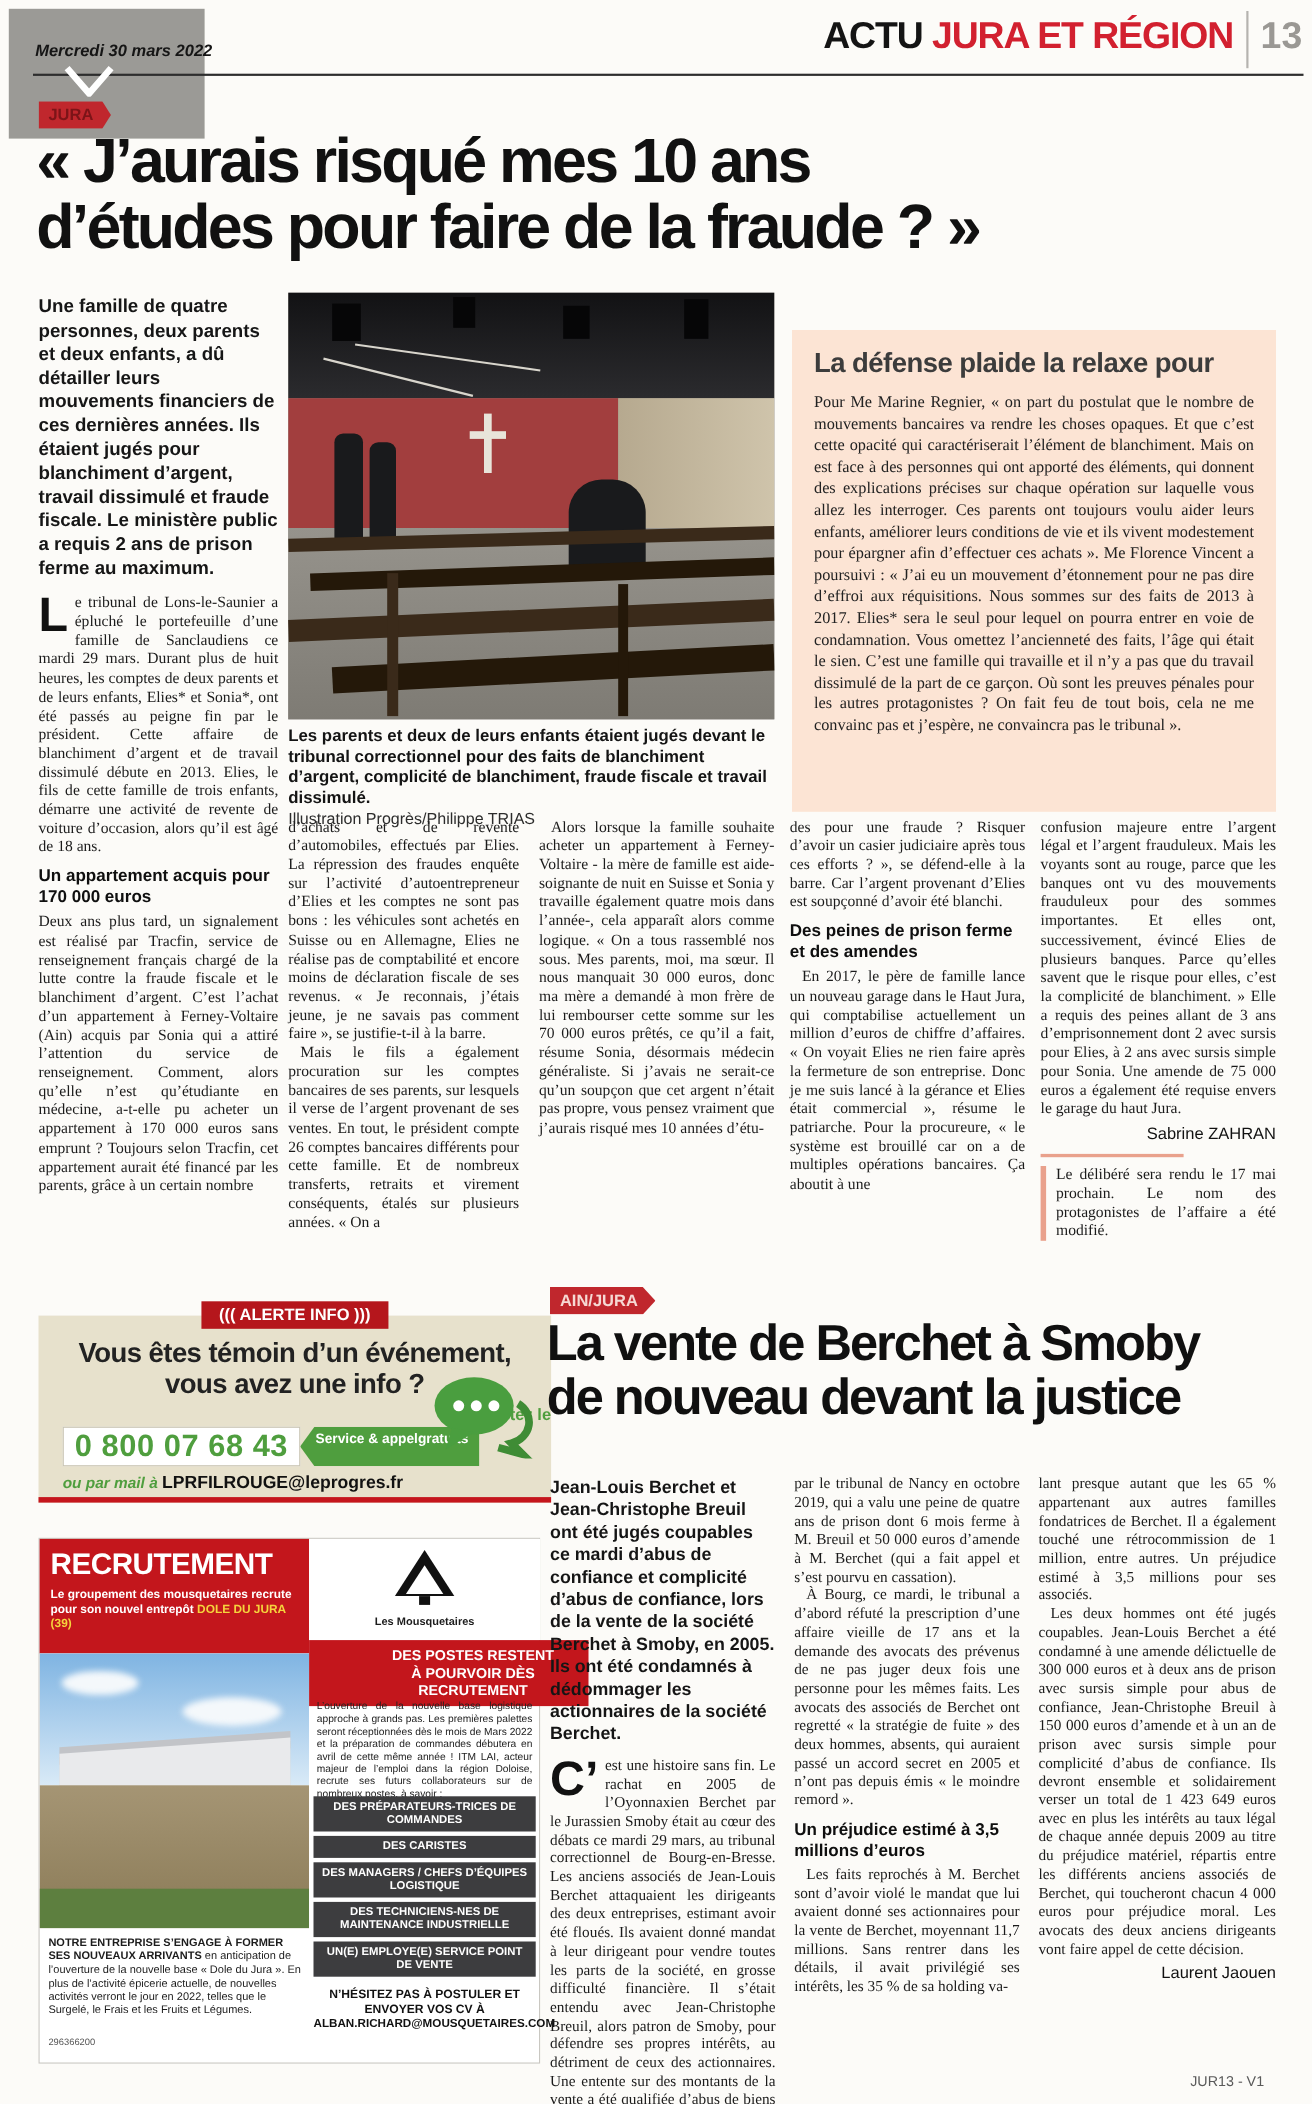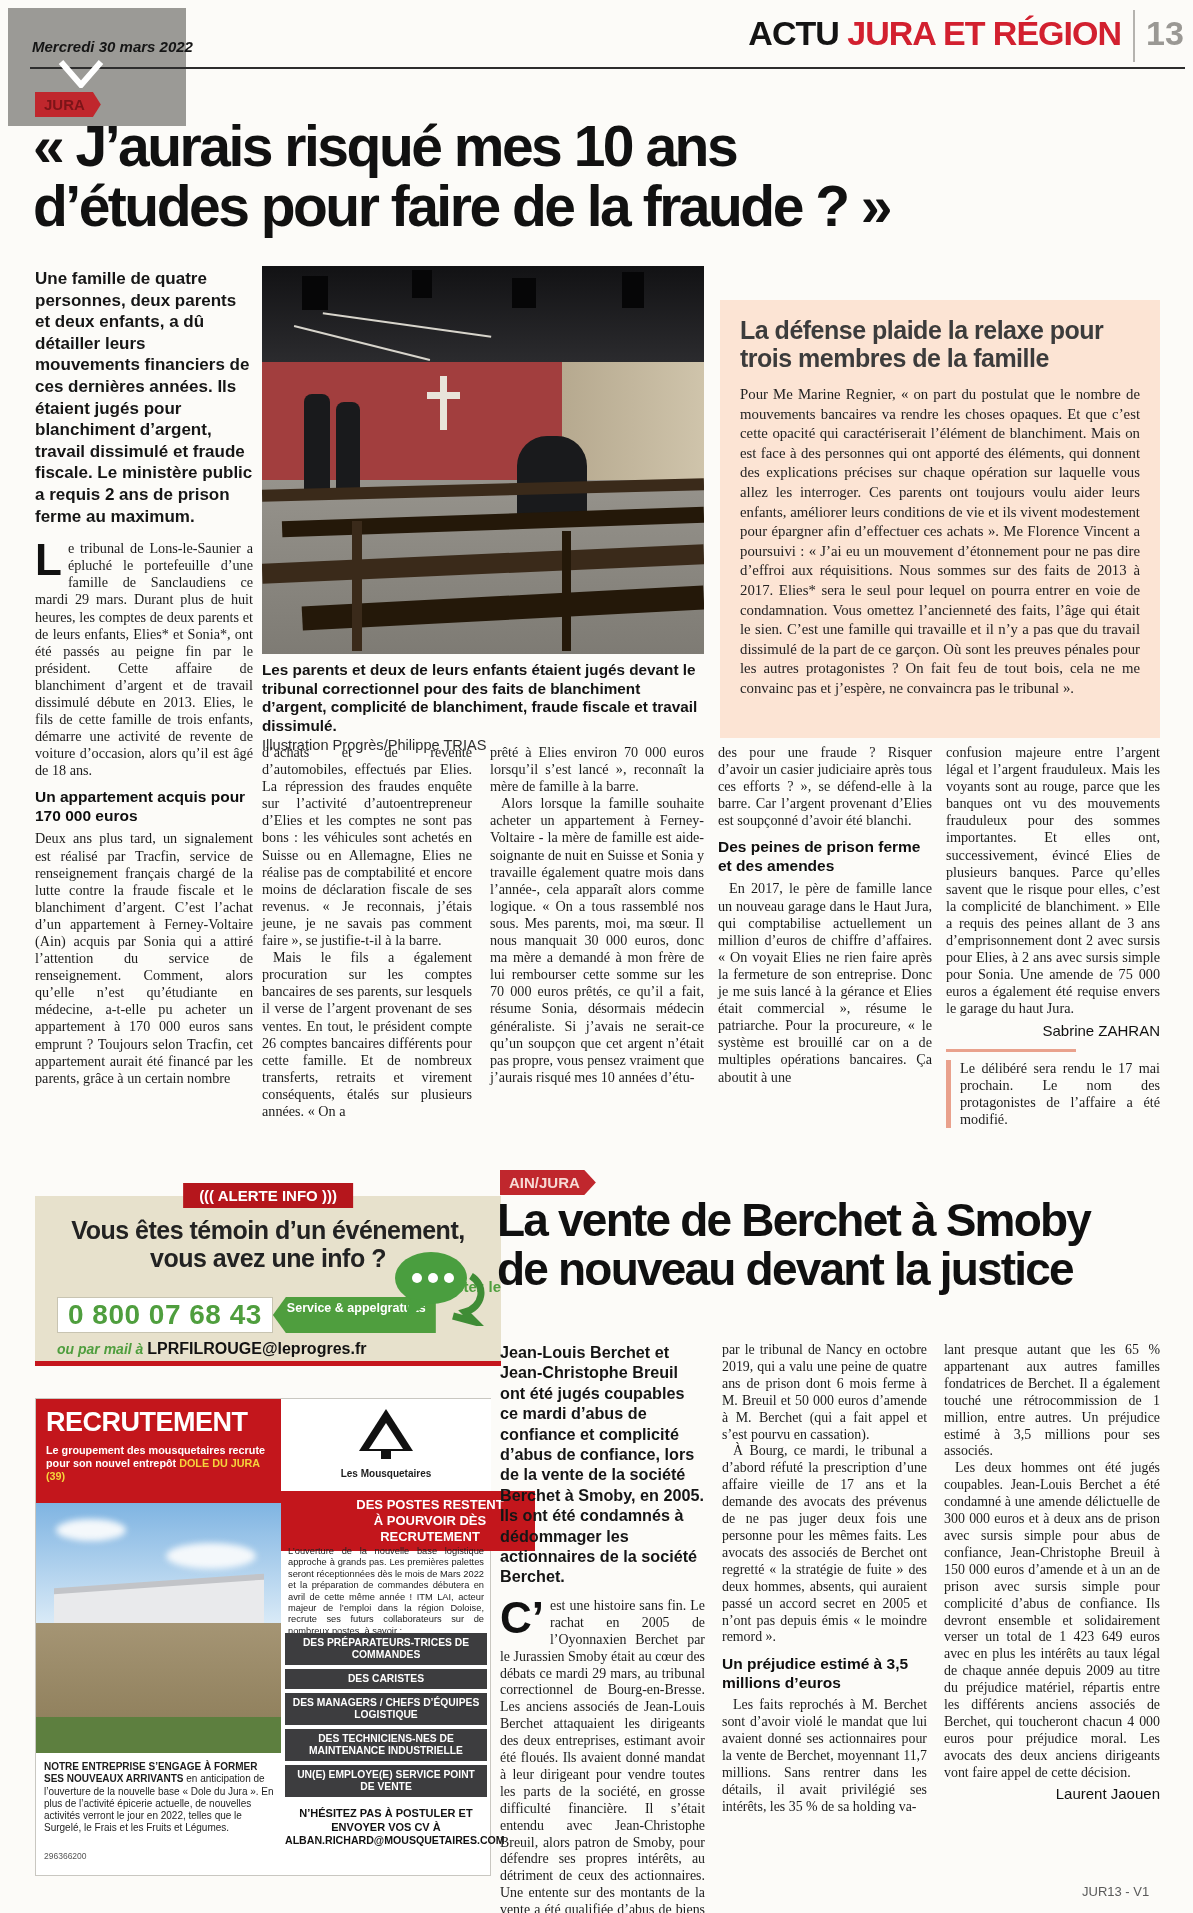--- a/index.html
+++ b/index.html
@@ -204,32 +204,30 @@
   </div>
 
   <div class="abs caption">
     <div>Les parents et deux de leurs enfants étaient jugés devant le tribunal correctionnel pour des faits de blanchiment d’argent, complicité de blanchiment, fraude fiscale et travail dissimulé.</div>
     <div class="credit">Illustration Progrès/Philippe TRIAS</div>
   </div>
 
   <div class="abs sidebar">
     <h2>
       <div>La défense plaide la relaxe pour</div>
-      <div>trois membres de la famille</div>
     </h2>
     <div class="sb-body">Pour Me Marine Regnier, « on part du postulat que le nombre de mouvements bancaires va rendre les choses opaques. Et que c’est cette opacité qui caractériserait l’élément de blanchiment. Mais on est face à des personnes qui ont apporté des éléments, qui donnent des explications précises sur chaque opération sur laquelle vous allez les interroger. Ces parents ont toujours voulu aider leurs enfants, améliorer leurs conditions de vie et ils vivent modestement pour épargner afin d’effectuer ces achats ». Me Florence Vincent a poursuivi : « J’ai eu un mouvement d’étonnement pour ne pas dire d’effroi aux réquisitions. Nous sommes sur des faits de 2013 à 2017. Elies* sera le seul pour lequel on pourra entrer en voie de condamnation. Vous omettez l’ancienneté des faits, l’âge qui était le sien. C’est une famille qui travaille et il n’y a pas que du travail dissimulé de la part de ce garçon. Où sont les preuves pénales pour les autres protagonistes ? On fait feu de tout bois, cela ne me convainc pas et j’espère, ne convaincra pas le tribunal ».</div>
   </div>
 
   <div class="colmn bodycol" style="left:262px;top:744px;width:210px;">
     <p>d’achats et de revente d’automobiles, effectués par Elies. La répression des fraudes enquête sur l’activité d’autoentrepreneur d’Elies et les comptes ne sont pas bons : les véhicules sont achetés en Suisse ou en Allemagne, Elies ne réalise pas de comptabilité et encore moins de déclaration fiscale de ses revenus. « Je reconnais, j’étais jeune, je ne savais pas comment faire », se justifie-t-il à la barre.</p>
     <p class="ind">Mais le fils a également procuration sur les comptes bancaires de ses parents, sur lesquels il verse de l’argent provenant de ses ventes. En tout, le président compte 26 comptes bancaires différents pour cette famille. Et de nombreux transferts, retraits et virement conséquents, étalés sur plusieurs années. « On a</p>
   </div>
 
   <div class="colmn bodycol" style="left:490px;top:744px;width:214px;">
-    <p>prêté à Elies environ 70 000 euros lorsqu’il s’est lancé », reconnaît la mère de famille à la barre.</p>
     <p class="ind">Alors lorsque la famille souhaite acheter un appartement à Ferney-Voltaire - la mère de famille est aide-soignante de nuit en Suisse et Sonia y travaille également quatre mois dans l’année-, cela apparaît alors comme logique. « On a tous rassemblé nos sous. Mes parents, moi, ma sœur. Il nous manquait 30 000 euros, donc ma mère a demandé à mon frère de lui rembourser cette somme sur les 70 000 euros prêtés, ce qu’il a fait, résume Sonia, désormais médecin généraliste. Si j’avais ne serait-ce qu’un soupçon que cet argent n’était pas propre, vous pensez vraiment que j’aurais risqué mes 10 années d’étu-</p>
   </div>
 
   <div class="colmn bodycol" style="left:718px;top:744px;width:214px;">
     <p>des pour une fraude ? Risquer d’avoir un casier judiciaire après tous ces efforts ? », se défend-elle à la barre. Car l’argent provenant d’Elies est soupçonné d’avoir été blanchi.</p>
     <div class="subhead">Des peines de prison ferme et des amendes</div>
     <p class="ind">En 2017, le père de famille lance un nouveau garage dans le Haut Jura, qui comptabilise actuellement un million d’euros de chiffre d’affaires. « On voyait Elies ne rien faire après la fermeture de son entreprise. Donc je me suis lancé à la gérance et Elies était commercial », résume le patriarche. Pour la procureure, « le système est brouillé car on a de multiples opérations bancaires. Ça aboutit à une</p>
   </div>
 
   <div class="colmn bodycol" style="left:946px;top:744px;width:214px;">

